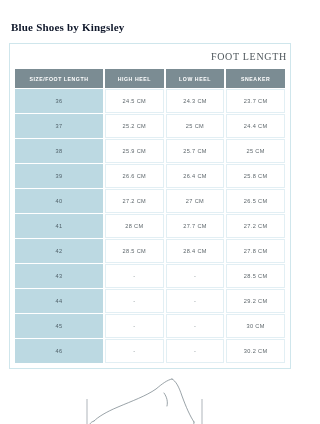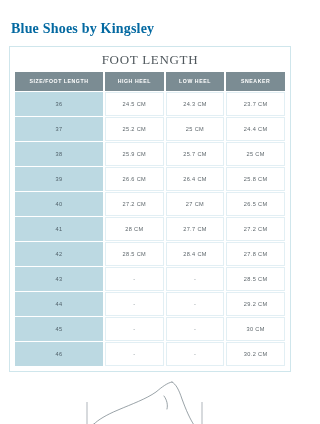--- a/index.html
+++ b/index.html
@@ -12,42 +12,42 @@
     height: 424px;
     font-family: "Liberation Sans", sans-serif;
     color: #555e63;
     overflow: hidden;
     position: relative;
   }
 
   
   .page-title {
     font-family: "Liberation Serif", serif;
-    font-size: 14px;
-    color: #0369a1;
+    font-size: 11px;
+    color: #0f172a;
     letter-spacing: 0.2px;
     padding: 13px 0 0 11px;
     line-height: 14px;
   }
 
   
   .table-card {
     margin: 9px 9px 0 9px;
     border: 1px solid #cfe6ec;
     background: #ffffff;
     padding: 3px 3px 4px 3px;
     box-sizing: border-box;
   }
 
   .table-caption {
     font-family: "Liberation Serif", serif;
-    font-size: 13px;
+    font-size: 10px;
     letter-spacing: 0.7px;
     color: #4f575c;
-    text-align: center;
+    text-align: right;
     padding: 5px 0 6px 0;
     line-height: 10px;
   }
 
   table.size-table {
     width: 100%;
     border-collapse: separate;
     border-spacing: 2px 1px;
     table-layout: fixed;
   }

